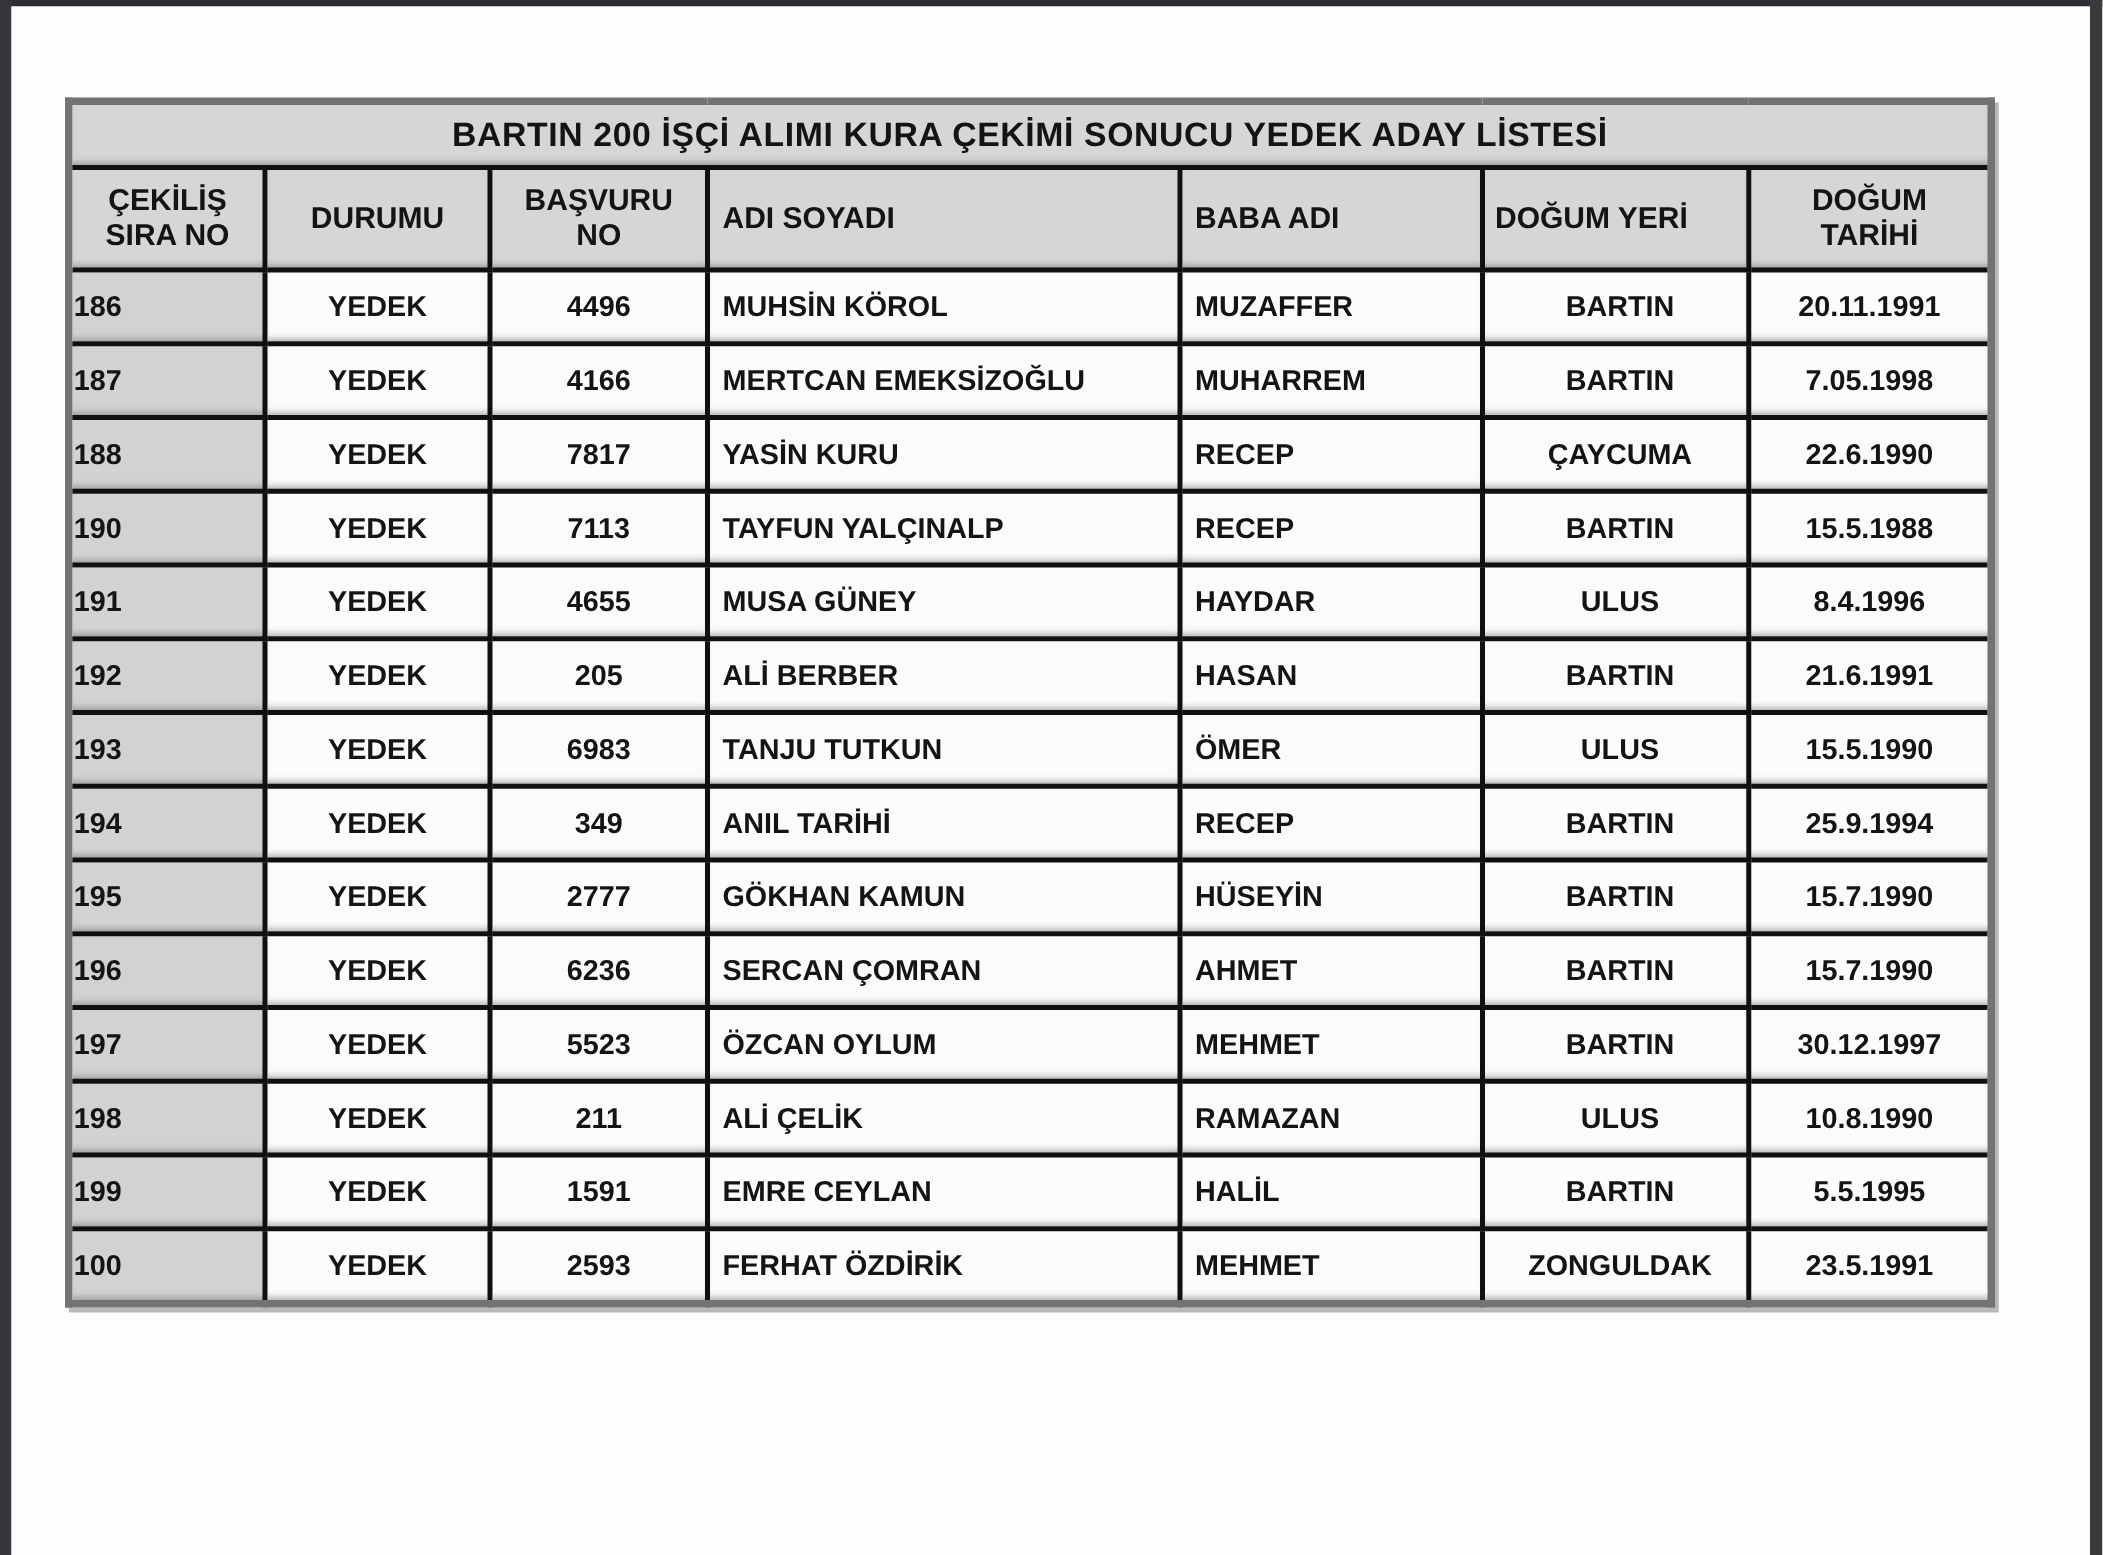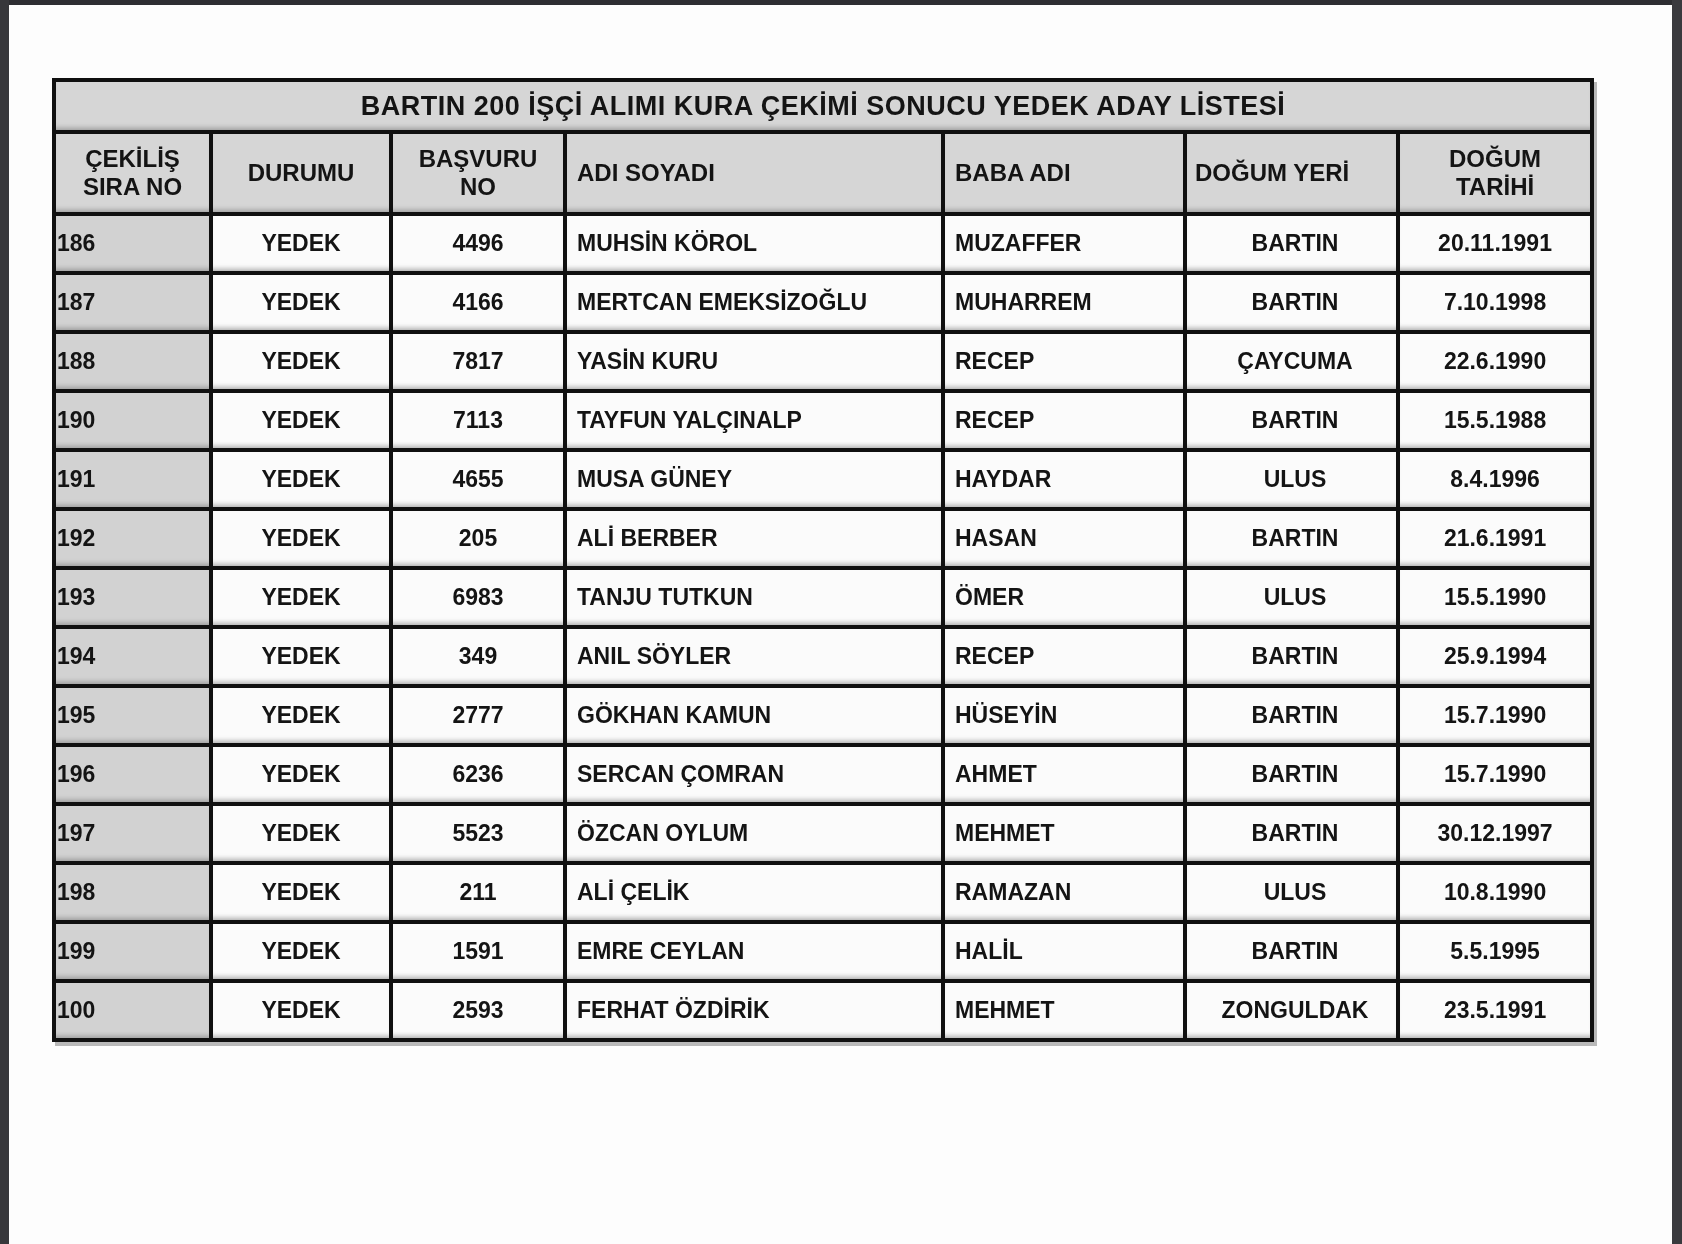--- a/index.html
+++ b/index.html
@@ -45,21 +45,21 @@
     box-shadow: 3px 4px 0 rgba(130,130,130,.55);
   }
   table.candidates th,
   table.candidates td {
     border: 4px solid #101010;
     color: #141414;
     font-weight: bold;
     overflow: hidden;
     box-shadow: inset 0 -6px 5px -4px rgba(110,110,110,.55);
   }
-  table.candidates { border: 1px solid #737373; }
+  table.candidates { border: 6px solid #737373; }
 
   tr.title-row th {
     height: 46px;
     background: #d6d6d6;
     font-size: 27px;
     letter-spacing: .5px;
     text-align: center;
   }
   tr.header-row th {
     height: 76px;
@@ -145,21 +145,21 @@
           <td>BARTIN</td>
           <td>20.11.1991</td>
         </tr>
         <tr class="data-row">
           <td>187</td>
           <td>YEDEK</td>
           <td>4166</td>
           <td>MERTCAN EMEKSİZOĞLU</td>
           <td>MUHARREM</td>
           <td>BARTIN</td>
-          <td>7.10.1998</td>
+          <td>7.05.1998</td>
         </tr>
         <tr class="data-row">
           <td>188</td>
           <td>YEDEK</td>
           <td>7817</td>
           <td>YASİN KURU</td>
           <td>RECEP</td>
           <td>ÇAYCUMA</td>
           <td>22.6.1990</td>
         </tr>
@@ -196,21 +196,21 @@
           <td>6983</td>
           <td>TANJU TUTKUN</td>
           <td>ÖMER</td>
           <td>ULUS</td>
           <td>15.5.1990</td>
         </tr>
         <tr class="data-row">
           <td>194</td>
           <td>YEDEK</td>
           <td>349</td>
-          <td>ANIL SÖYLER</td>
+          <td>ANIL TARİHİ</td>
           <td>RECEP</td>
           <td>BARTIN</td>
           <td>25.9.1994</td>
         </tr>
         <tr class="data-row">
           <td>195</td>
           <td>YEDEK</td>
           <td>2777</td>
           <td>GÖKHAN KAMUN</td>
           <td>HÜSEYİN</td>

